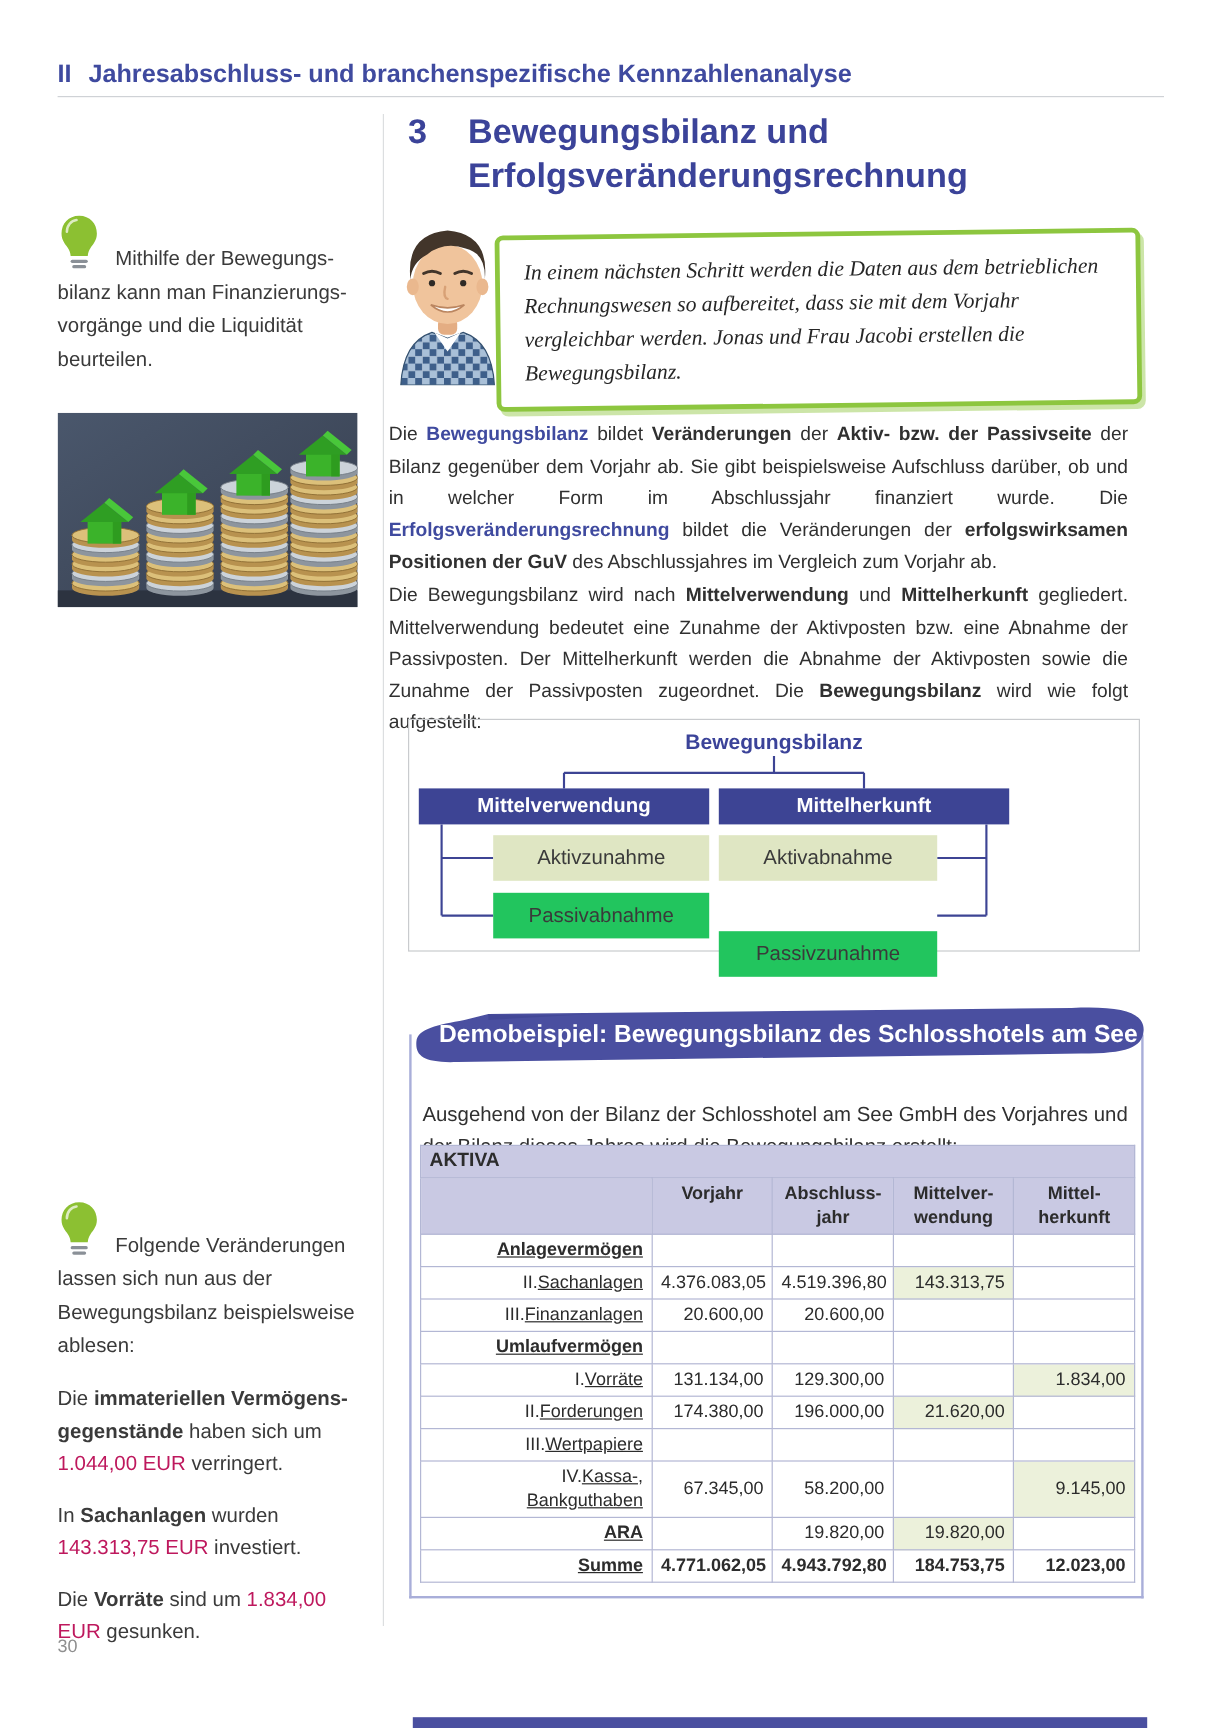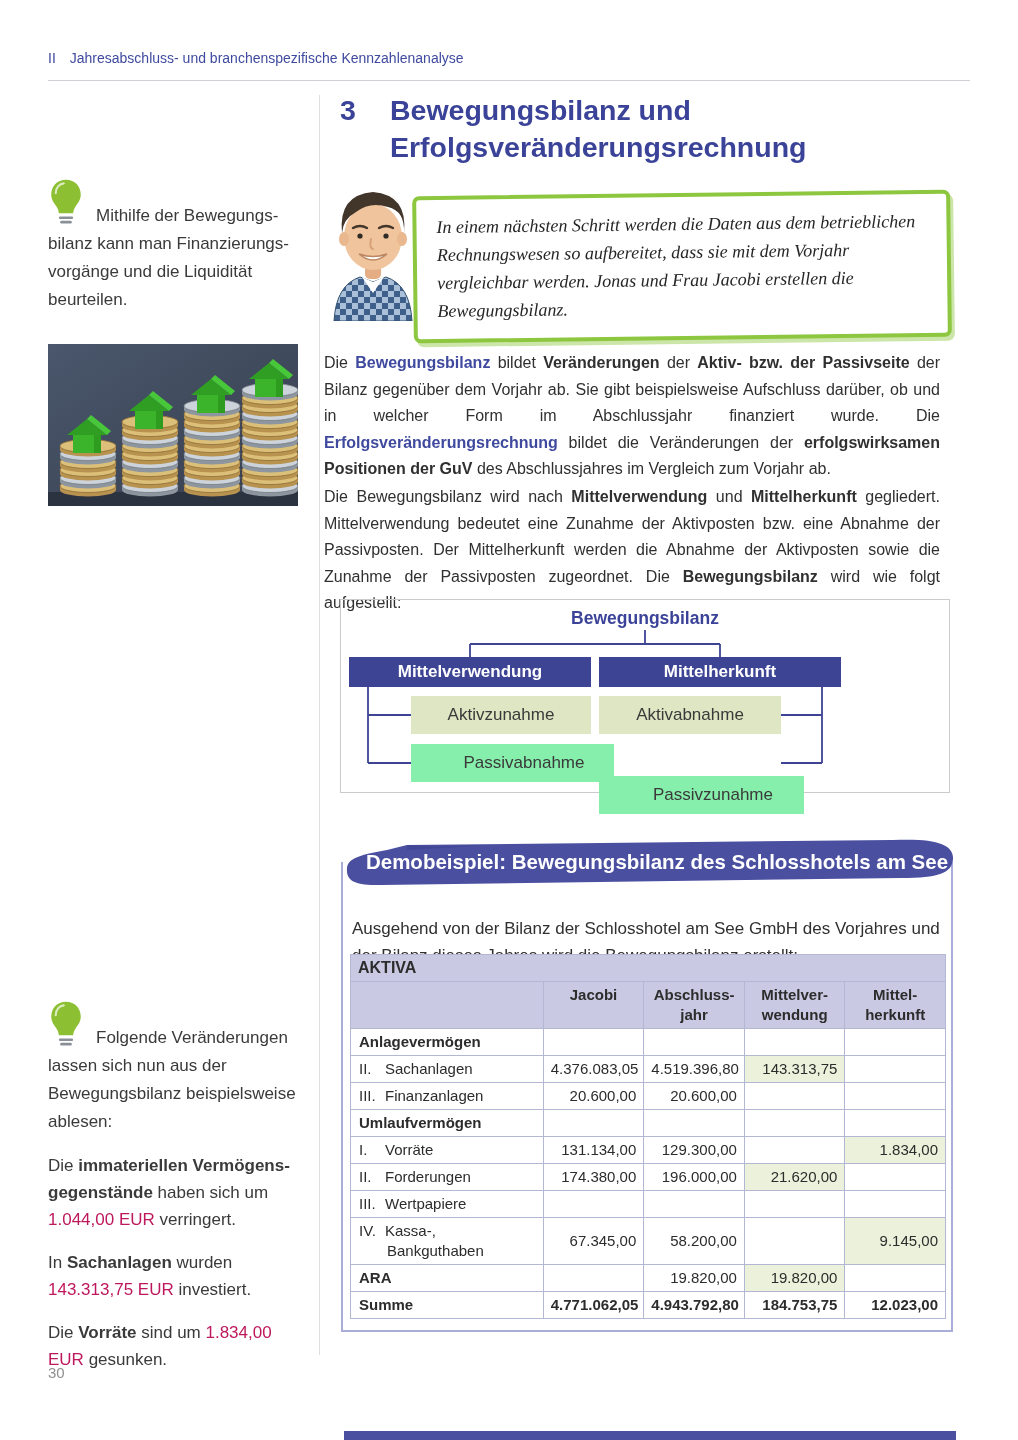--- a/index.html
+++ b/index.html
@@ -1,21 +1,21 @@
 <!DOCTYPE html>
 <html lang="de"><head>
 <meta charset="utf-8">
 <style>
   html,body{margin:0;padding:0;background:#fff;}
   .page{position:relative;width:1018px;height:1440px;background:#fff;overflow:hidden;
         font-family:"Liberation Sans",sans-serif;color:#303030;}
 
   
   .running-header{position:absolute;left:48px;top:50px;display:flex;gap:14px;
-                  font-size:14px;color:#3f4a9f;}
+                  font-size:21px;color:#3f4a9f;font-weight:bold;}
   .header-rule{position:absolute;left:48px;top:80px;width:922px;height:1px;background:#cfd2d6;}
   .divider-v{position:absolute;left:319px;top:95px;width:1px;height:1260px;background:#dcdee0;}
 
   
   .chapter{position:absolute;left:340px;top:92px;width:630px;display:flex;
            color:#3b4399;font-weight:bold;font-size:28.5px;line-height:37px;}
   .chapter .num{width:50px;flex:0 0 50px;}
 
   
   .jonas{position:absolute;left:322px;top:183px;width:102px;height:138px;}
@@ -50,21 +50,21 @@
   .diagram{position:absolute;left:340px;top:599px;width:610px;height:194px;
            border:1.5px solid #c9cbce;box-sizing:border-box;}
   .diagram .dg-title{position:absolute;left:0;right:0;top:8px;text-align:center;
            color:#3b4399;font-weight:bold;font-size:17.5px;}
   .dg-lines{position:absolute;left:0;top:0;}
   .dg-bar{position:absolute;height:30px;background:#3d4494;color:#fff;font-weight:bold;
           font-size:17px;display:flex;align-items:center;justify-content:center;top:57px;}
   .dg-bar.l{left:8px;width:242px;} .dg-bar.r{left:258px;width:242px;}
   .dg-box{position:absolute;height:38px;display:flex;align-items:center;justify-content:center;
           font-size:17px;color:#3a3a3a;}
-  .dg-box.green{background:#dfe6c3;} .dg-box.salmon{background:#86efac;padding-left:23px;}
+  .dg-box.green{background:#dfe6c3;} .dg-box.salmon{background:#22c55e;}
   .dg-box.gl{left:70px;width:180px;top:96px;} .dg-box.gr{left:258px;width:182px;top:96px;}
   .dg-box.sl{left:70px;width:180px;top:144px;} .dg-box.sr{left:258px;width:182px;top:144px;margin-top:32px;}
 
   
   .demo-box{position:absolute;left:341px;top:862px;width:612px;height:470px;
             border:2px solid #a9aed9;border-top:none;box-sizing:border-box;background:#fff;}
   .demo-band{position:absolute;left:343px;top:838px;width:616px;height:50px;}
   .demo-band svg{position:absolute;left:0;top:0;}
   .demo-band span{position:absolute;left:22px;right:10px;top:3px;height:42px;
             display:flex;align-items:center;justify-content:center;
@@ -72,21 +72,21 @@
   .demo-intro{position:absolute;left:352px;top:898px;width:588px;font-size:17px;line-height:27px;}
 
   table.aktiva{position:absolute;left:350px;top:954px;width:596px;border-collapse:collapse;
             table-layout:fixed;font-size:15px;line-height:20px;color:#2c2c2c;padding-left:12px;}
   table.aktiva th,table.aktiva td{border:1px solid #b3b7d4;padding:3px 7px;}
   table.aktiva thead th{background:#c9c9e3;font-weight:bold;}
   th.caption{text-align:left;font-size:16px;padding:4px 8px;}
   th.colhead{text-align:center;white-space:pre-line;vertical-align:top;padding-top:5px;}
   td.cell-num{text-align:right;}
   td.hl{background:#ecf1db;}
-  .cell-label{text-align:left;padding-left:36px !important;}
+  .cell-label{text-align:right;padding-left:36px !important;text-decoration:underline;}
   .rnum{display:inline-block;width:26px;margin-left:-28px;}
   tr.row-section .cell-label, tr.row-total .cell-label{font-weight:bold;padding-left:8px !important;}
   tr.row-total td{font-weight:bold;}
 
   .page-number{position:absolute;left:48px;top:1364px;font-size:15px;color:#8f8f8f;}
   .bottom-band{position:absolute;left:344px;top:1431px;width:612px;height:9px;background:#4a4fa0;}
 </style>
 </head>
 <body>
 
@@ -259,21 +259,21 @@
         <col style="width:16.9%">
         <col style="width:16.9%">
         <col style="width:16.9%">
     </colgroup>
     <thead>
       <tr>
         <th class="caption" colspan="5">AKTIVA</th>
       </tr>
       <tr id="aktiva-head">
           <th class="colhead"></th>
-          <th class="colhead">Jacobi</th>
+          <th class="colhead">Vorjahr</th>
           <th class="colhead">Abschluss-
 jahr</th>
           <th class="colhead">Mittelver-
 wendung</th>
           <th class="colhead">Mittel-
 herkunft</th>
         </tr>
     </thead>
     <tbody id="aktiva-body">
         <tr class="row-section">

